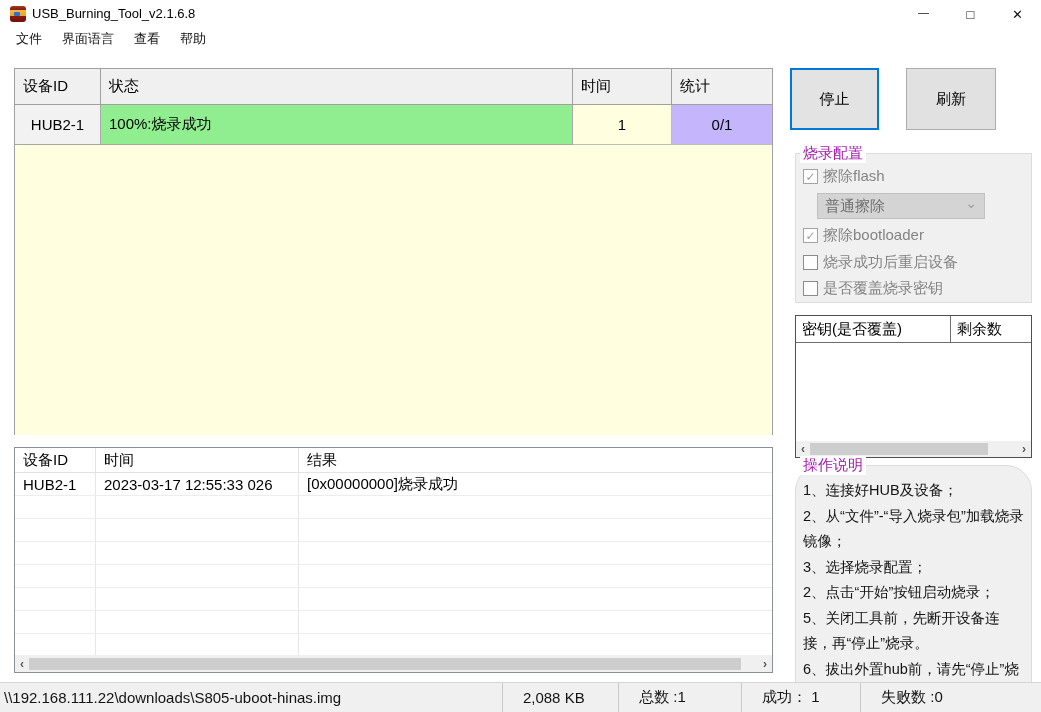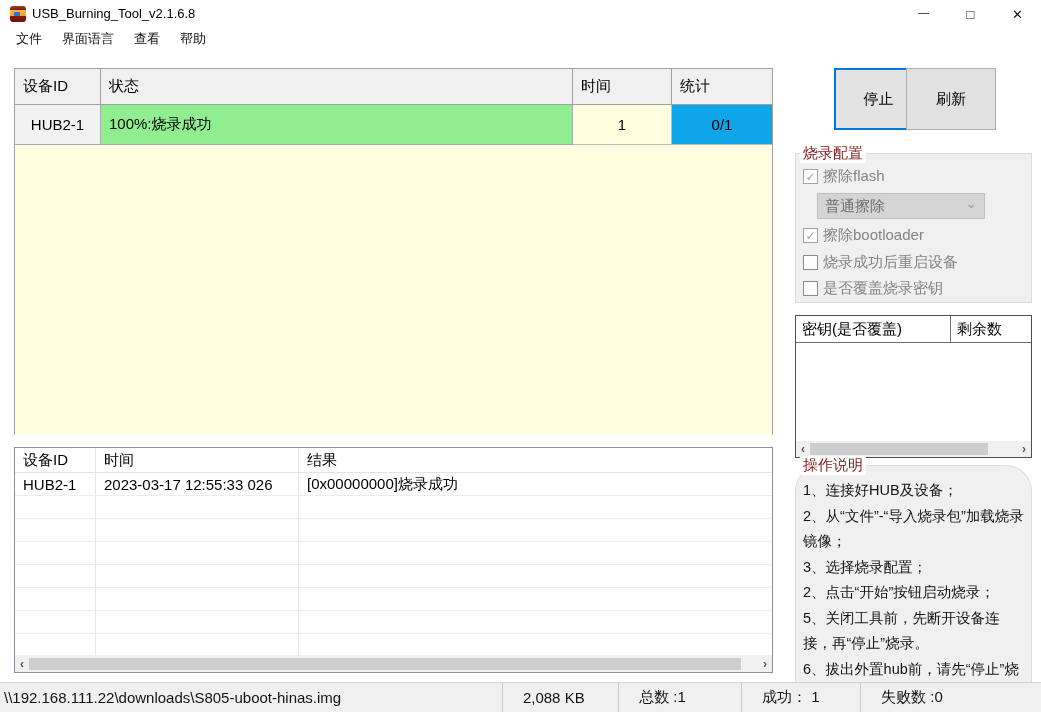--- a/index.html
+++ b/index.html
@@ -27,31 +27,31 @@
   
   .dev-table { position:absolute; left:14px; top:68px; width:759px; height:367px; border:1px solid #a0a0a0; background:#ffffe0; }
   .dev-header { display:flex; height:36px; background:#f0f0f0; border-bottom:1px solid #a0a0a0; }
   .dev-header .hc { font-size:15px; display:flex; align-items:center; padding-left:8px; border-right:1px solid #a0a0a0; color:#000; }
   .hc.c0 { width:86px; } .hc.c1 { width:472px; } .hc.c2 { width:99px; } .hc.c3 { width:100px; border-right:none; }
   .dev-row { display:flex; height:40px; }
   .dev-row .dc { font-size:15px; display:flex; align-items:center; border-right:1px solid #a8a8a8; border-bottom:1px solid #a8a8a8; }
   .dc.id { width:86px; justify-content:center; background:#f2f2f2; }
   .dc.status { width:472px; padding-left:8px; background:#90ee90; }
   .dc.time { width:99px; justify-content:center; background:#ffffe0; border-right-color:#bdbdbd; border-bottom-color:#bdbdbd; }
-  .dc.stat { width:100px; justify-content:center; background:#0ea5e9; border-right:none; border-bottom-color:#bdbdbd; }
+  .dc.stat { width:100px; justify-content:center; background:#c4b5fd; border-right:none; border-bottom-color:#bdbdbd; }
   .dev-body { height:290px; background:#ffffe0; }
 
   
   .btn { position:absolute; display:flex; align-items:center; justify-content:center; font-size:15px; color:#000; background:#e3e3e3; cursor:default; }
-  .btn-stop { left:790px; top:68px; width:89px; height:62px; border:2px solid #0078d7;margin-left:44px; }
+  .btn-stop { left:790px; top:68px; width:89px; height:62px; border:2px solid #0078d7; }
   .btn-refresh { left:906px; top:68px; width:90px; height:62px; border:1px solid #adadad; background:#e1e1e1; }
 
   
   .group { position:absolute; background:#f0f0f0; border:1px solid #dcdcdc; }
-  .group-label { position:absolute; top:-10px; left:4px; background:#fff; padding:0 3px; font-size:15px; color:#7f1d1d; }
+  .group-label { position:absolute; top:-10px; left:4px; background:#fff; padding:0 3px; font-size:15px; color:#a21caf; }
   .grp-config { left:795px; top:153px; width:237px; height:150px; }
   .cb-row { position:absolute; left:7px; display:flex; align-items:center; }
   .cb-box { width:15px; height:15px; border:1px solid #a3a3a3; background:#fdfdfd; display:flex; align-items:center; justify-content:center;
     font-size:12px; color:#9e9e9e; line-height:1; }
   .cb-box.un { border-color:#8b8b8b; color:transparent; }
   .cb-label { font-size:15px; color:#848484; margin-left:5px; white-space:nowrap; }
   .combo { position:absolute; left:21px; top:39px; width:168px; height:26px; background:#d4d4d4; border:1px solid #c0c0c0;
     display:flex; align-items:center; padding-left:7px; font-size:15px; color:#6f6f6f; }
   .combo .chev { position:absolute; right:7px; top:1px; color:#9e9e9e; font-size:14px; }
 

